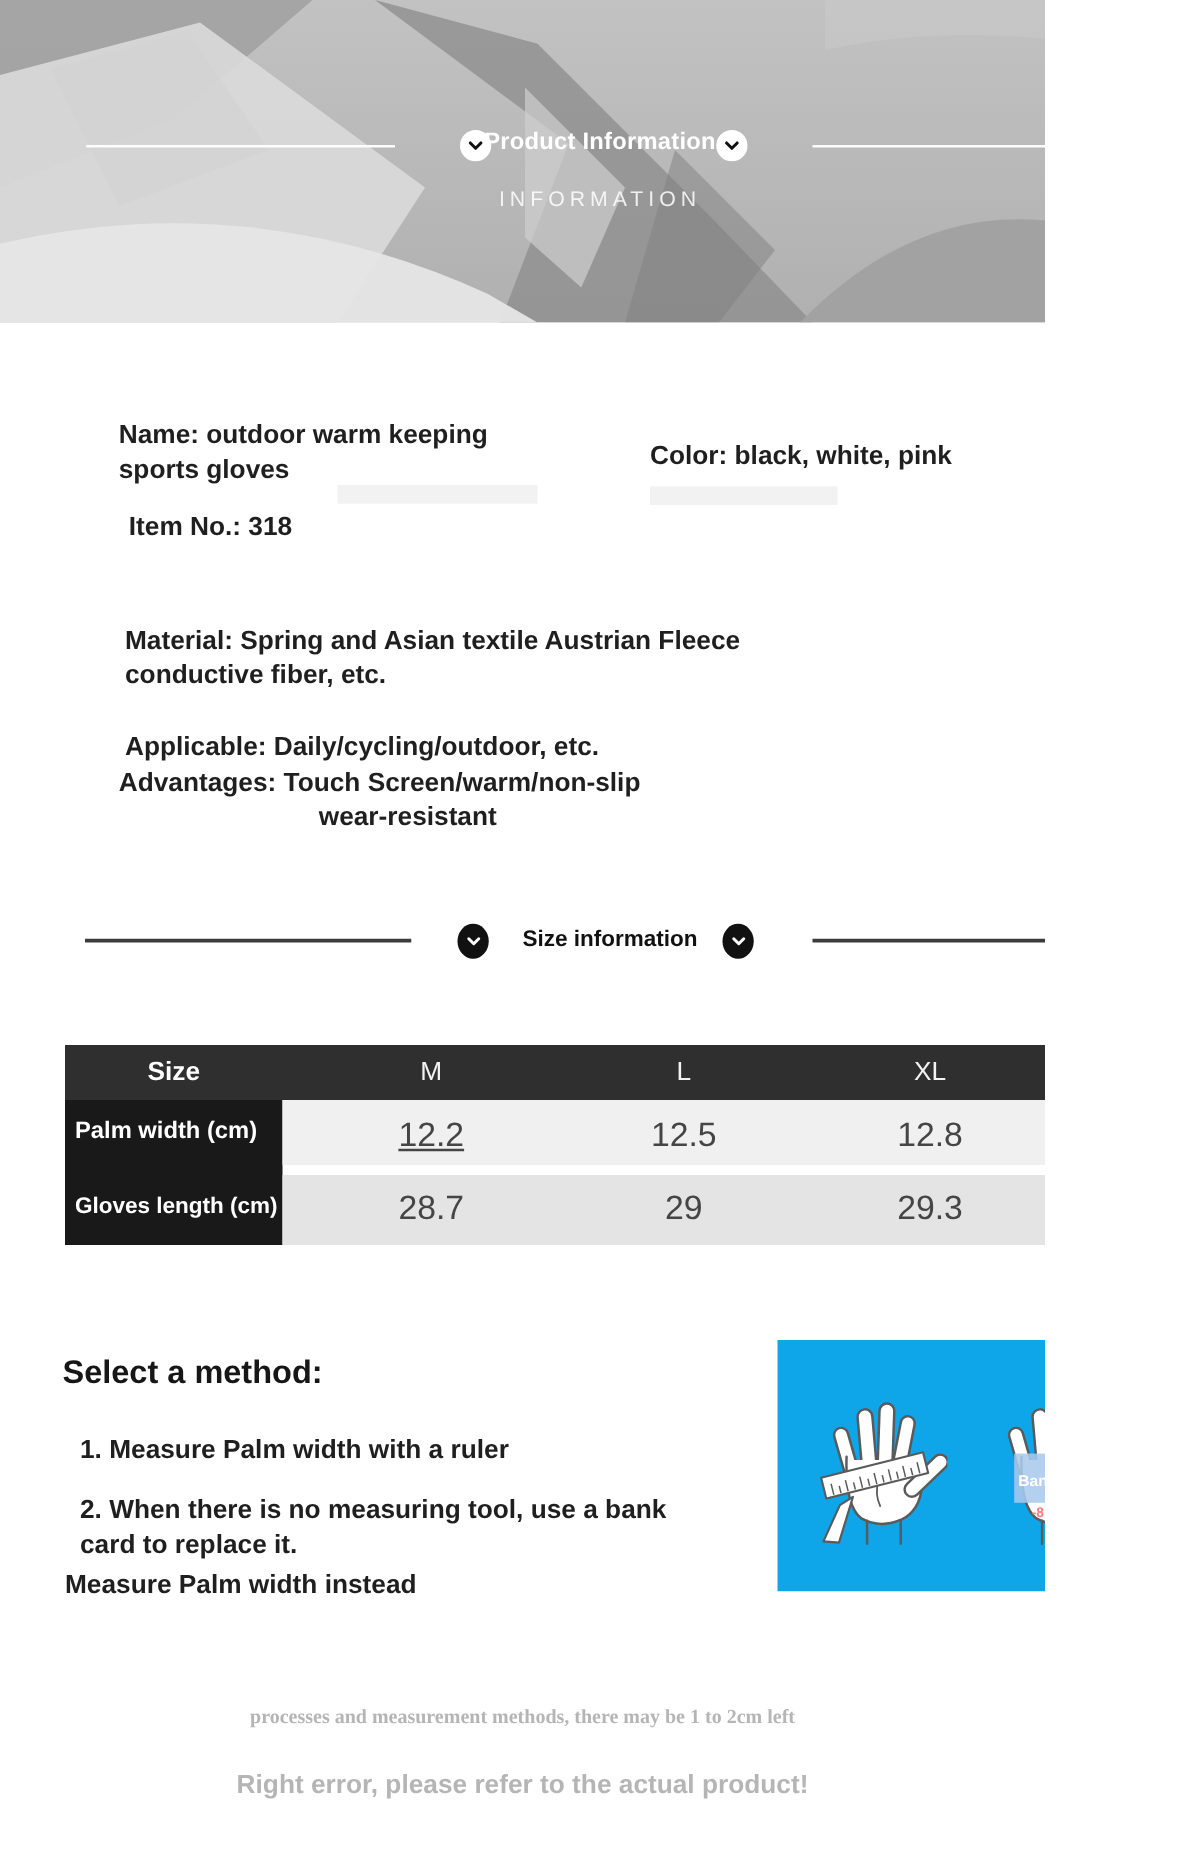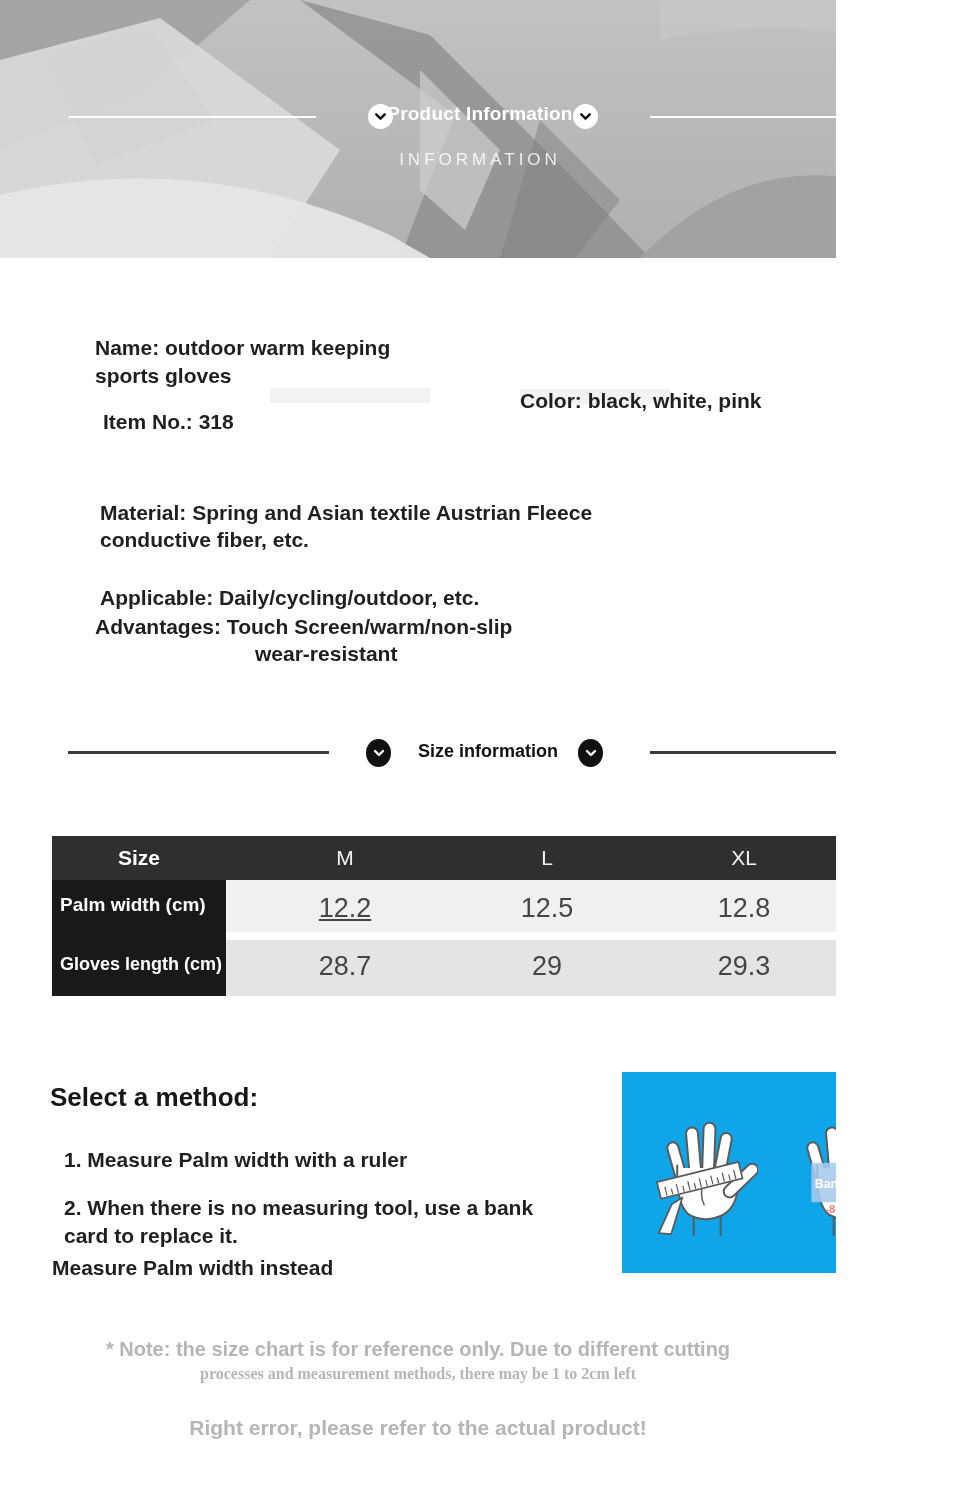--- a/index.html
+++ b/index.html
@@ -94,21 +94,21 @@
     </span>
     <div class="b-title">Product Information</div>
     <div class="b-sub">INFORMATION</div>
   </div>
 
   <div class="ghost" style="left:270px;top:388px;width:160px;height:15px;"></div>
   <div class="ghost" style="left:520px;top:389px;width:150px;height:15px;"></div>
 
   <div class="dt" style="left:95px;top:336px;">Name: outdoor warm keeping</div>
   <div class="dt" style="left:95px;top:364px;">sports gloves</div>
-  <div class="dt" style="left:520px;top:353px;margin-top:36px;">Color: black, white, pink</div>
+  <div class="dt" style="left:520px;top:353px;">Color: black, white, pink</div>
   <div class="dt" style="left:103px;top:410px;">Item No.: 318</div>
   <div class="dt" style="left:100px;top:501px;">Material: Spring and Asian textile Austrian Fleece</div>
   <div class="dt" style="left:100px;top:528px;">conductive fiber, etc.</div>
   <div class="dt" style="left:100px;top:575px;margin-top:11px;">Applicable: Daily/cycling/outdoor, etc.</div>
   <div class="dt" style="left:95px;top:615px;">Advantages: Touch Screen/warm/non-slip</div>
   <div class="dt" style="left:255px;top:642px;">wear-resistant</div>
 
   <div class="d-line" style="left:68px;width:261px;"></div>
   <div class="d-line" style="left:650px;width:255px;"></div>
   <span class="chev black" style="left:366px;">
@@ -201,17 +201,16 @@
         <path d="M66,120 Q61,138 68,152" fill="none" stroke-width="2.2"></path>
       </g>
       <g>
         <rect x="18" y="88" width="102" height="60" fill="#a9c9ec" opacity="0.88"></rect>
         <text x="69" y="127" text-anchor="middle" font-family="Liberation Sans, DejaVu Sans, sans-serif" font-size="19" font-weight="bold" fill="#ffffff">Bank card</text>
         <text x="69" y="165" text-anchor="middle" font-family="Liberation Sans, DejaVu Sans, sans-serif" font-size="17" font-weight="bold" fill="#f08080">-8.5cm-</text>
       </g>
     </svg>
   </div>
 
-  <div class="note n1">* Note: the size chart is for reference only. Due to different cutting</div>
   <div class="note n2">processes and measurement methods, there may be 1 to 2cm left</div>
   <div class="note n3">Right error, please refer to the actual product!</div>
 
 </div>
 
 </body></html>

